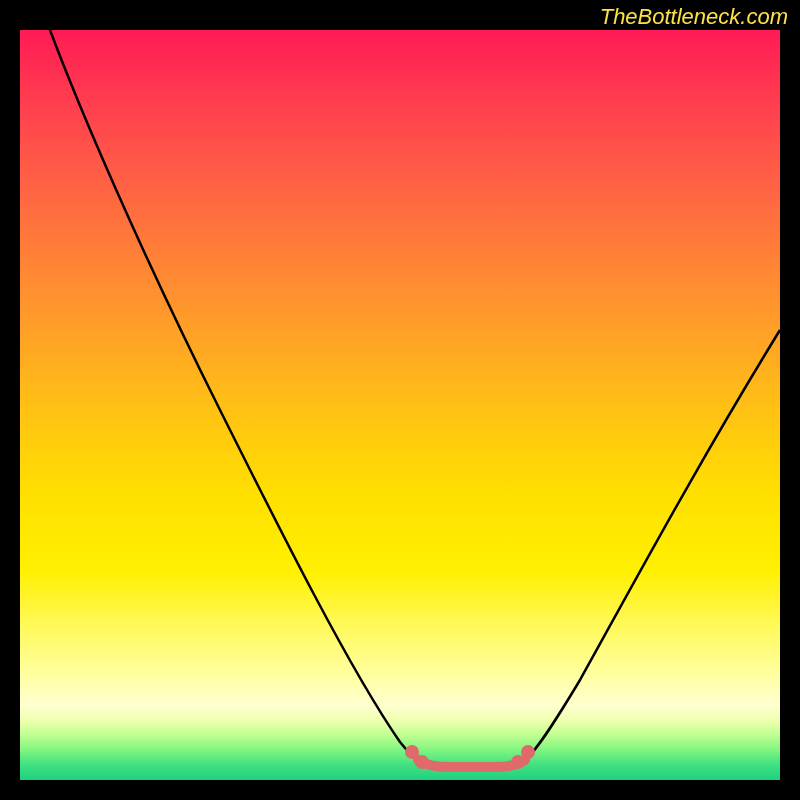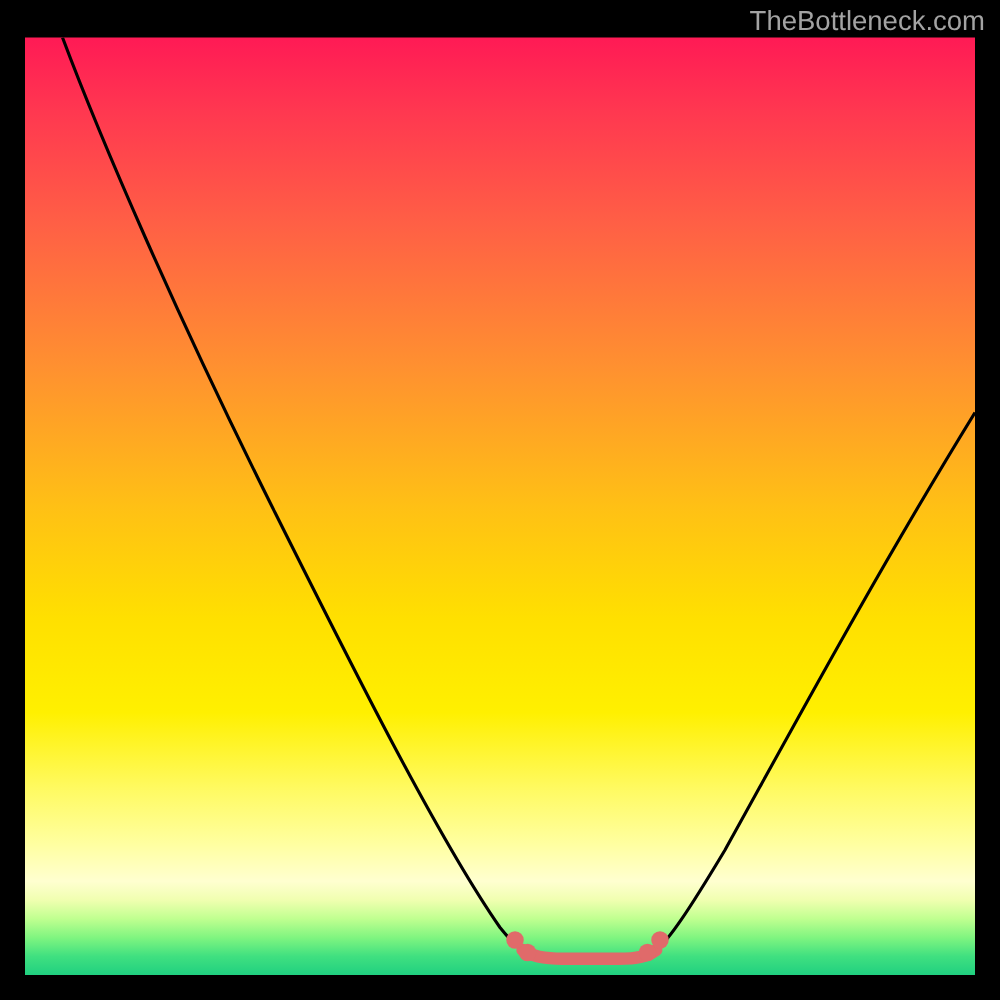--- a/index.html
+++ b/index.html
@@ -8,24 +8,25 @@
     height: 800px;
     background: #000;
     position: relative;
     overflow: hidden;
     font-family: Arial, sans-serif;
   }
   .watermark {
     position: absolute;
     top: 4px;
     right: 12px;
-    color: #a3a3a3;
+    color: #fde047;
     font-size: 22px;
     font-weight: 500;
     z-index: 10;
+    font-style: italic;
   }
   .plot-area {
     position: absolute;
     left: 20px;
     top: 30px;
     width: 760px;
     height: 750px;
   }
   .gradient-bg {
     position: absolute;

